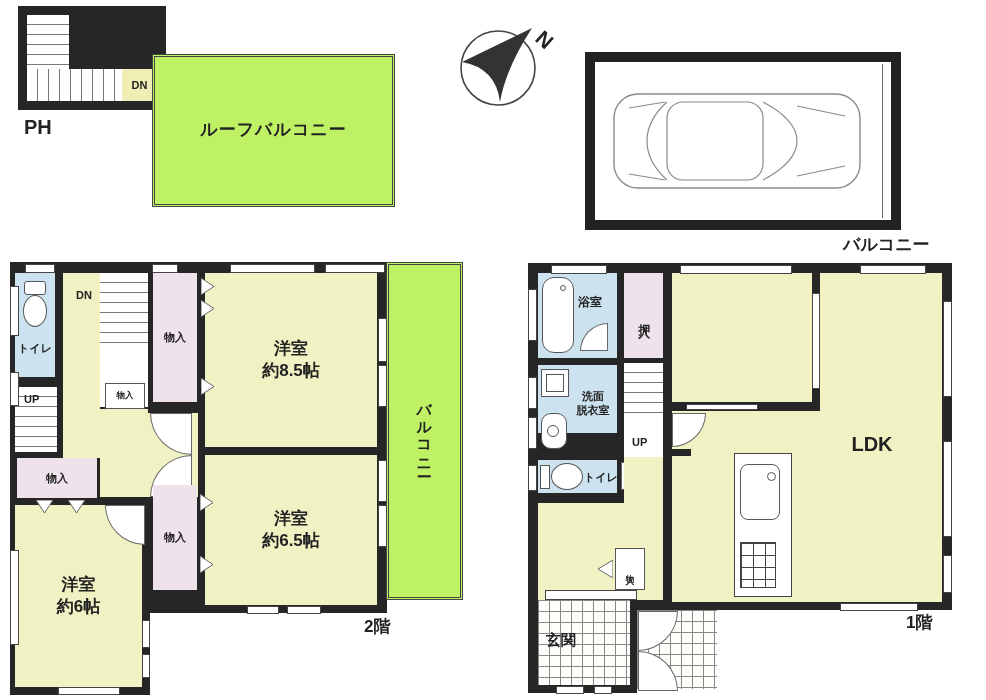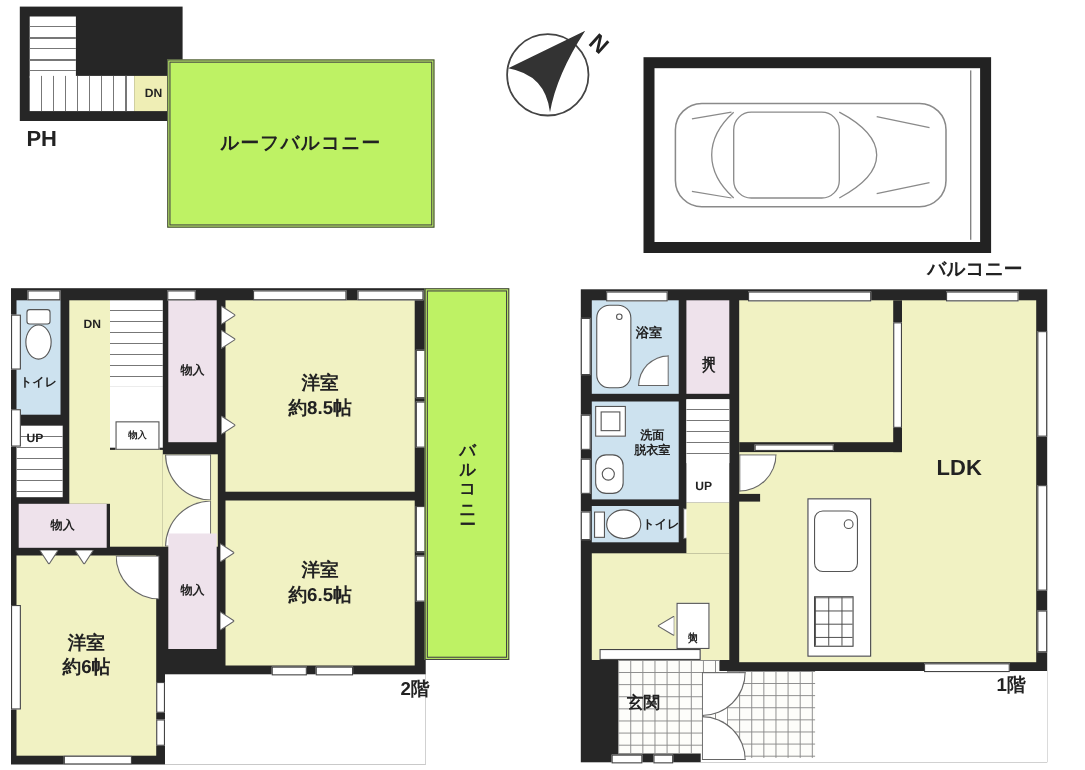--- a/index.html
+++ b/index.html
@@ -19,21 +19,21 @@
   .vtext{writing-mode:vertical-rl;text-orientation:upright;letter-spacing:2px;}
   .win{position:absolute;background:#fff;border:1px solid #444;box-sizing:border-box;}
   .treads-v{background-color:#fff;background-image:repeating-linear-gradient(180deg,transparent 0 9px,#777 9px 10px);}
   .treads-h{background-color:#fff;background-image:repeating-linear-gradient(90deg,transparent 0 10px,#777 10px 11px);}
   .arc{position:absolute;box-sizing:border-box;background:#fff;border:1.3px solid #666;}
   .arc-br{border-radius:0 0 100% 0;} .arc-bl{border-radius:0 0 0 100%;}
   .arc-tl{border-radius:100% 0 0 0;} .arc-tr{border-radius:0 100% 0 0;}
   .dbl{background:#bef264;border:3px double #444;}
   .tile{background-color:#fdfdfa;
         background-image:linear-gradient(#888 1px,transparent 1px),linear-gradient(90deg,#888 1px,transparent 1px);
-        background-size:11px 11px;margin-left:24px;}
+        background-size:11px 11px;}
   .tatami{background-color:var(--green);
         background-image:linear-gradient(rgba(90,130,90,.45) 1px,transparent 1px),linear-gradient(90deg,rgba(90,130,90,.45) 1px,transparent 1px);
         background-size:35px 34px;}
   .fix{position:absolute;box-sizing:border-box;background:#fff;border:1.2px solid #555;}
   .tri{position:absolute;}
 </style>
 </head>
 <body>
 
 <div class="stage">
@@ -162,21 +162,21 @@
   <div class="abs dbl" style="left:386px;top:262px;width:77px;height:338px;display:flex;align-items:center;justify-content:center;">
     <span class="lbl vtext" style="font-size:15px;">バルコニー</span>
   </div>
   <div class="abs lbl big" style="left:364px;top:616px;">2階</div>
 
   <div class="abs wallbox" style="left:528px;top:263px;width:424px;height:430px;">
 
     <div class="abs" style="left:109px;top:347px;width:315px;height:83px;background:#fff;"></div>
 
     <div class="room r-yellow" style="left:144px;top:10px;width:270px;height:329px;">
-      <div class="abs" style="left:120px;top:140px;width:160px;height:60px;text-align:center;">
+      <div class="abs" style="left:120px;top:158px;width:160px;height:60px;text-align:center;">
         <div class="lbl" style="font-size:20px;">LDK</div>
       </div>
     </div>
 
     <div class="abs wallbox" style="left:284px;top:10px;width:8px;height:138px;"></div>
     <div class="win" style="left:284px;top:30px;width:8px;height:96px;"></div>
     <div class="abs wallbox" style="left:144px;top:139px;width:148px;height:9px;"></div>
     <div class="win" style="left:158px;top:141px;width:72px;height:6px;"></div>
     <div class="arc arc-br" style="left:144px;top:150px;width:34px;height:34px;"></div>
     <div class="abs wallbox" style="left:127px;top:186px;width:36px;height:7px;"></div>
@@ -190,21 +190,21 @@
 
     <div class="room r-blue" style="left:10px;top:10px;width:79px;height:85px;">
       <div class="fix" style="left:4px;top:4px;width:32px;height:76px;border-radius:12px;"></div>
       <div class="abs" style="left:22px;top:12px;width:6px;height:6px;border:1px solid #555;border-radius:50%;"></div>
       <span class="lbl med" style="position:absolute;left:40px;top:22px;">浴室</span>
     </div>
     <div class="arc arc-tl" style="left:52px;top:60px;width:28px;height:28px;"></div>
     <div class="room r-pink" style="left:96px;top:10px;width:39px;height:85px;">
       <span class="lbl med vtext">押入</span>
     </div>
-    <div class="room r-blue" style="left:10px;top:102px;width:79px;height:89px;">
+    <div class="room r-blue" style="left:10px;top:102px;width:79px;height:68px;">
       <div class="fix" style="left:3px;top:4px;width:28px;height:28px;"></div>
       <div class="abs" style="left:8px;top:9px;width:18px;height:18px;border:1px solid #555;"></div>
       <div class="fix" style="left:3px;top:48px;width:26px;height:36px;border-radius:10px;"></div>
       <div class="abs" style="left:9px;top:60px;width:12px;height:12px;border:1px solid #555;border-radius:50%;"></div>
       <div class="abs" style="left:32px;top:24px;width:46px;text-align:center;">
         <div class="lbl sm">洗面</div>
         <div class="lbl sm">脱衣室</div>
       </div>
     </div>
     <div class="abs" style="left:96px;top:100px;width:39px;height:94px;background:#fff;">

